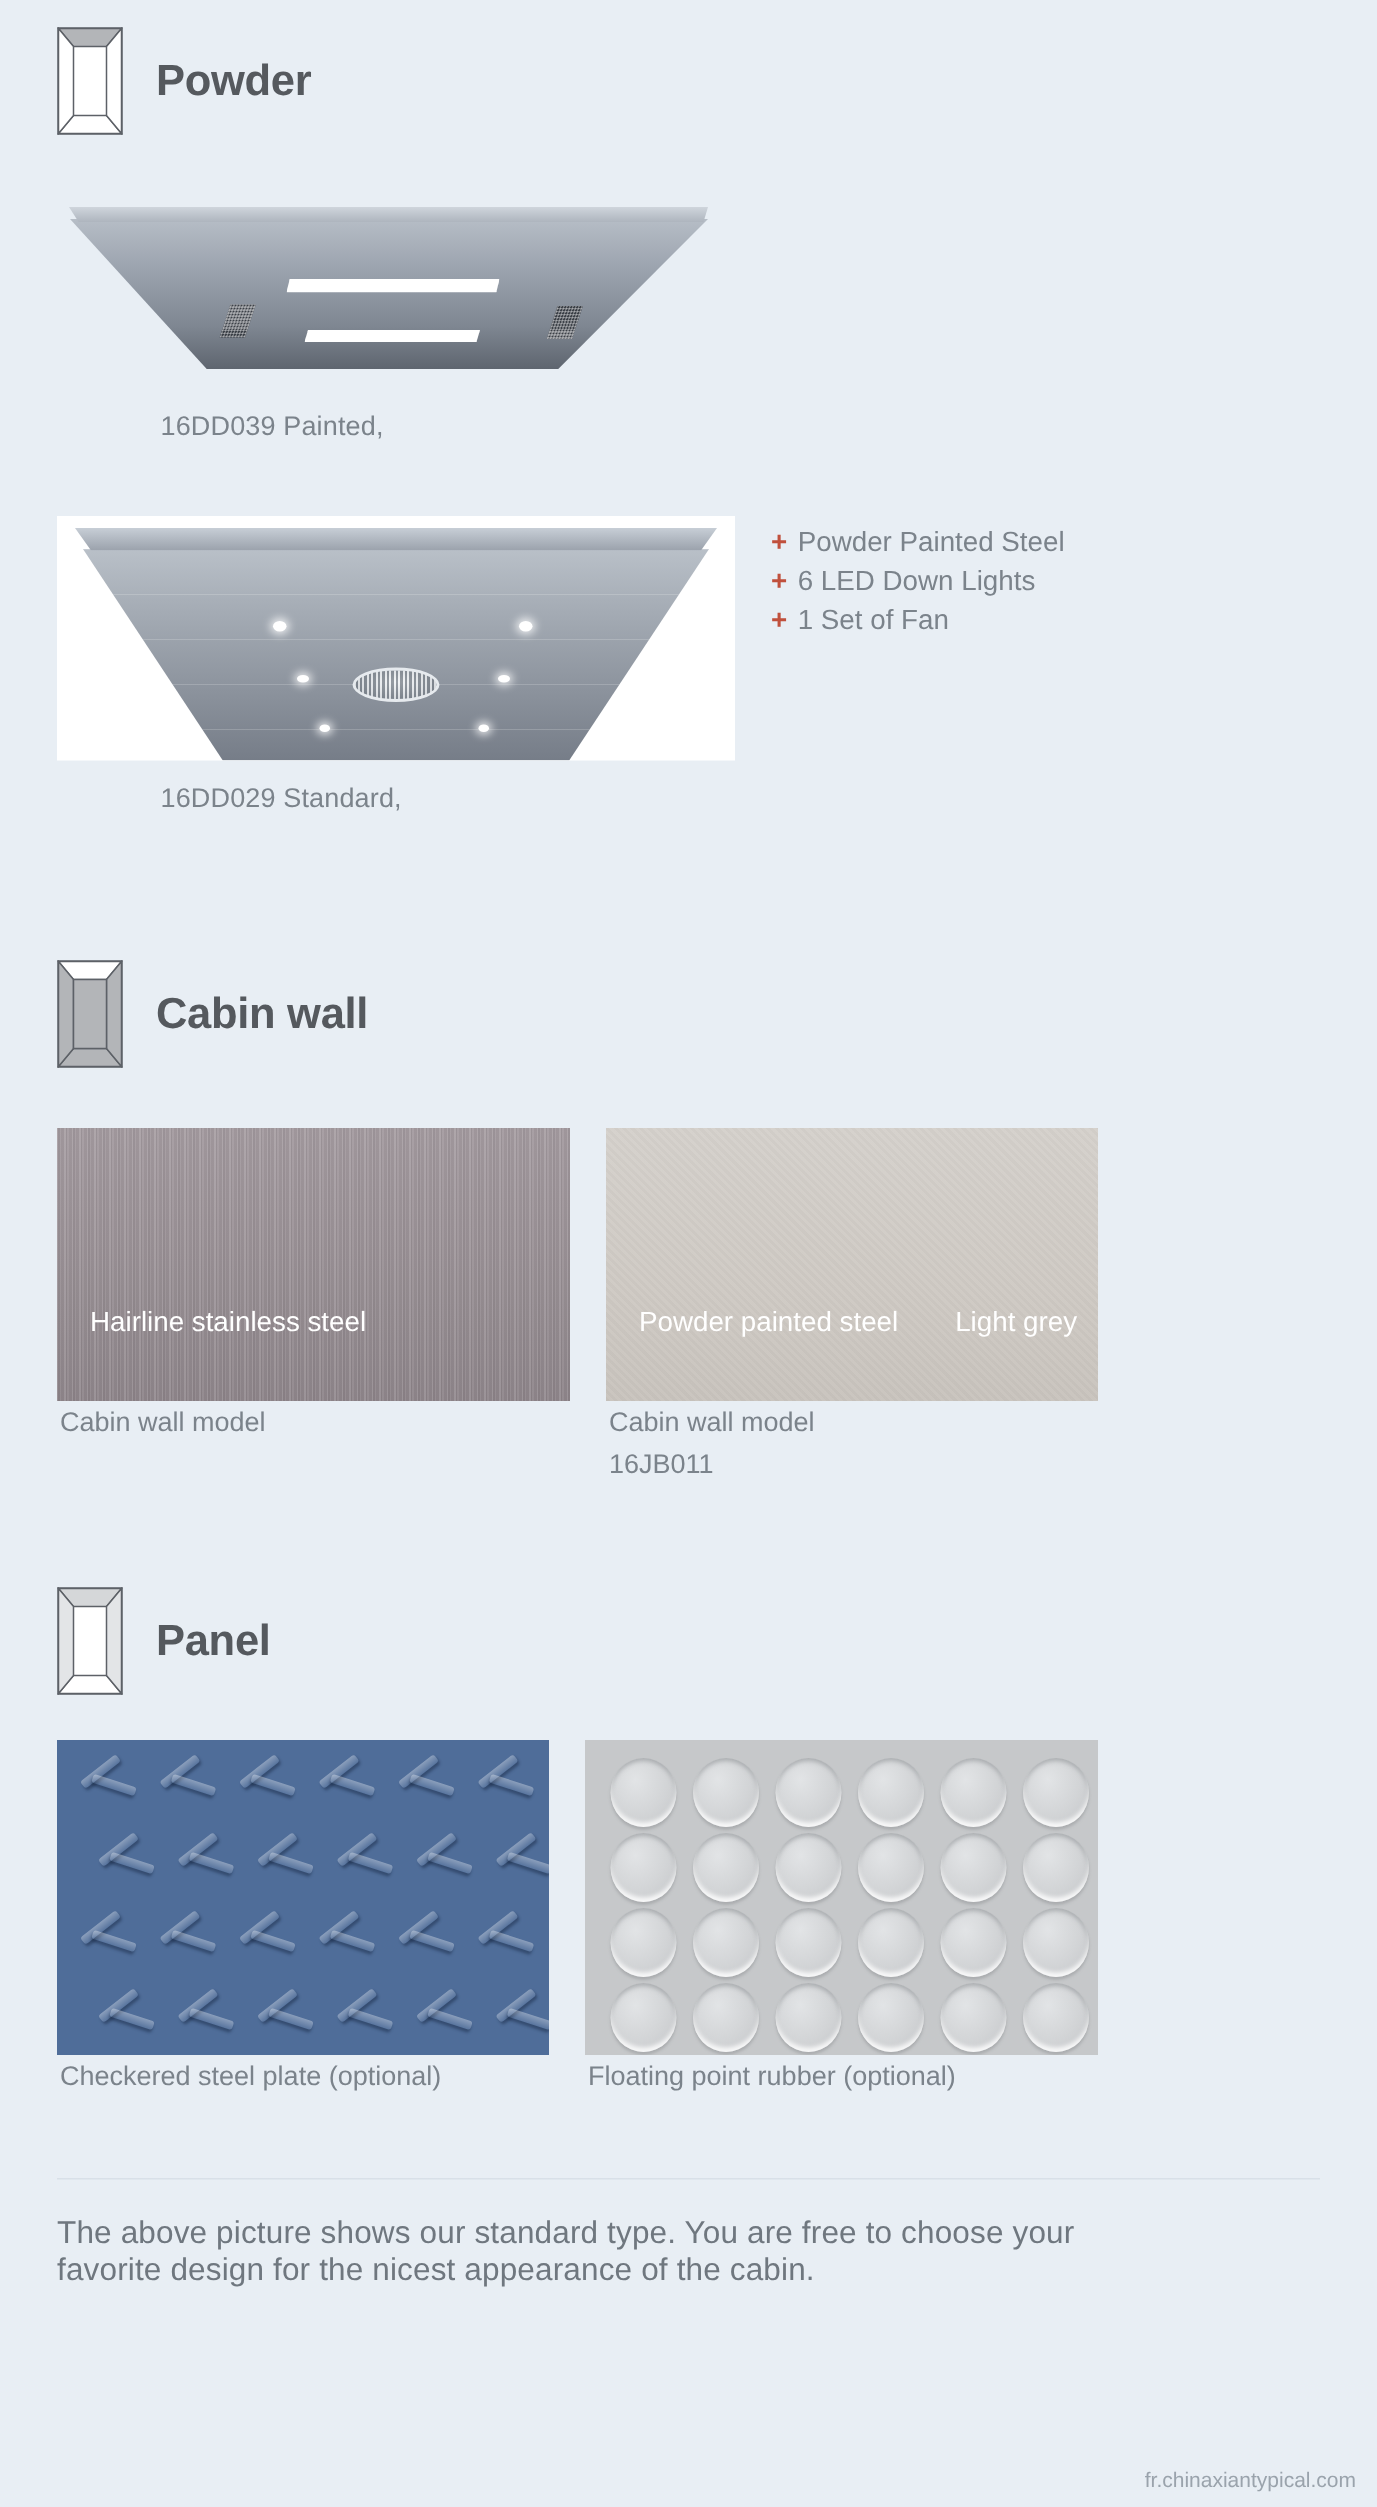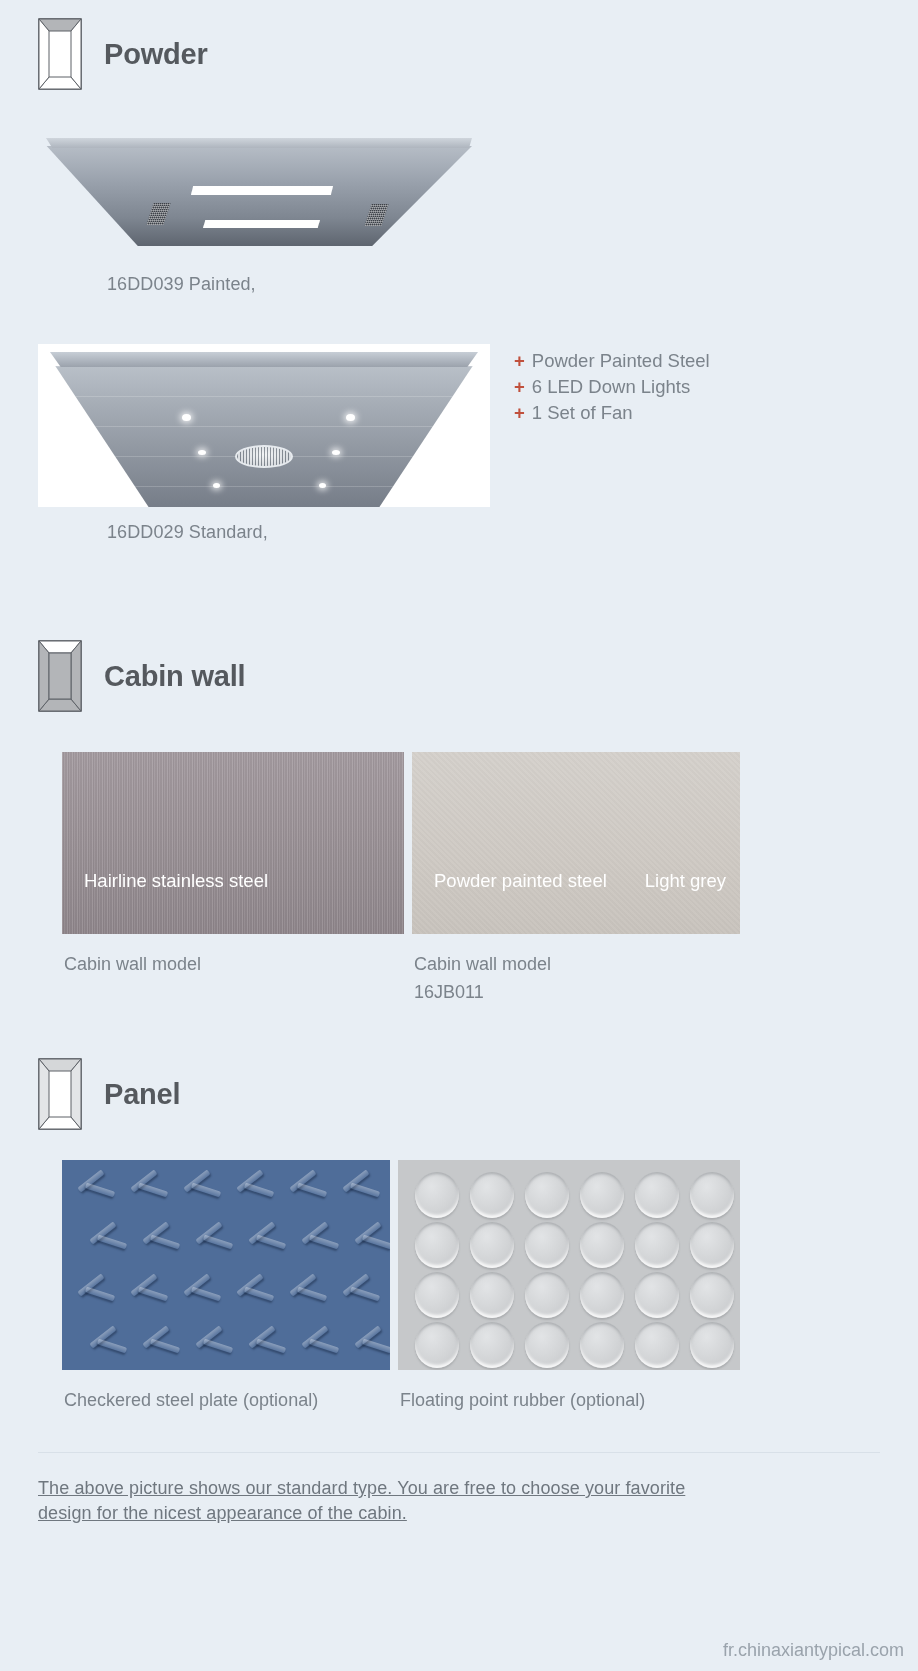--- a/index.html
+++ b/index.html
@@ -152,22 +152,21 @@
     background:
       repeating-linear-gradient(90deg, rgba(70,78,88,0.5) 0 1.5px, rgba(255,255,255,0.5) 1.5px 3px),
       radial-gradient(ellipse at 50% 40%, #e8ecef, #9aa2ac);
     border: 2px solid #e6eaee;
     box-sizing: border-box;
   }
 
   
   .swatch-row {
     display: flex;
-    gap: 8px;
-    margin-left: 24px;
+    gap: 24px;
   }
   .swatch {
     position: relative;
   }
   .swatch-inner {
     position: relative;
     overflow: hidden;
   }
   .swatch-label {
     position: absolute;
@@ -178,21 +177,20 @@
     color: #ffffff;
     font-size: 18.5px;
     display: flex;
     gap: 38px;
     white-space: nowrap;
   }
   .swatch-caption {
     font-size: 18px;
     line-height: 28px;
     color: #7b838b;
-    padding-top: 16px;
     padding-left: 2px;
   }
 
   .tex-hairline {
     width: 342px; height: 182px;
     background:
       repeating-linear-gradient(90deg,
         rgba(255,255,255,0.11) 0 1px,
         rgba(0,0,0,0.06) 1px 2px,
         rgba(255,255,255,0.05) 2px 3px,
@@ -230,31 +228,30 @@
   .tread {
     position: absolute;
     width: 30px; height: 6px;
     background: linear-gradient(180deg, rgba(255,255,255,0.34), rgba(255,255,255,0.05));
     border-radius: 2px;
     box-shadow: 0 2px 2px rgba(20,36,62,0.45);
   }
 
   
   .footer-note {
-    font-size: 18px;
+    font-size: 21px;
     line-height: 25px;
     color: #6f777f;
     letter-spacing: 0.1px;
-    text-decoration: underline;
   }
   .watermark {
     position: absolute;
     right: 14px;
     bottom: 10px;
-    font-size: 18px;
+    font-size: 14px;
     color: #9aa3ac;
   }
 
   
   #sec-ceiling-head   { position:absolute; left:38px;  top: 18px; }
   #ceiling-row-1      { position:absolute; left:38px;  top:138px; }
   #ceiling-row-1 .feature-list { margin-left: 42px; }
   #ceiling-cap-1      { position:absolute; left:107px; top:274px; }
   #ceiling-row-2      { position:absolute; left:38px;  top:344px; }
   #ceiling-row-2 .feature-list { margin-left: 24px; }

